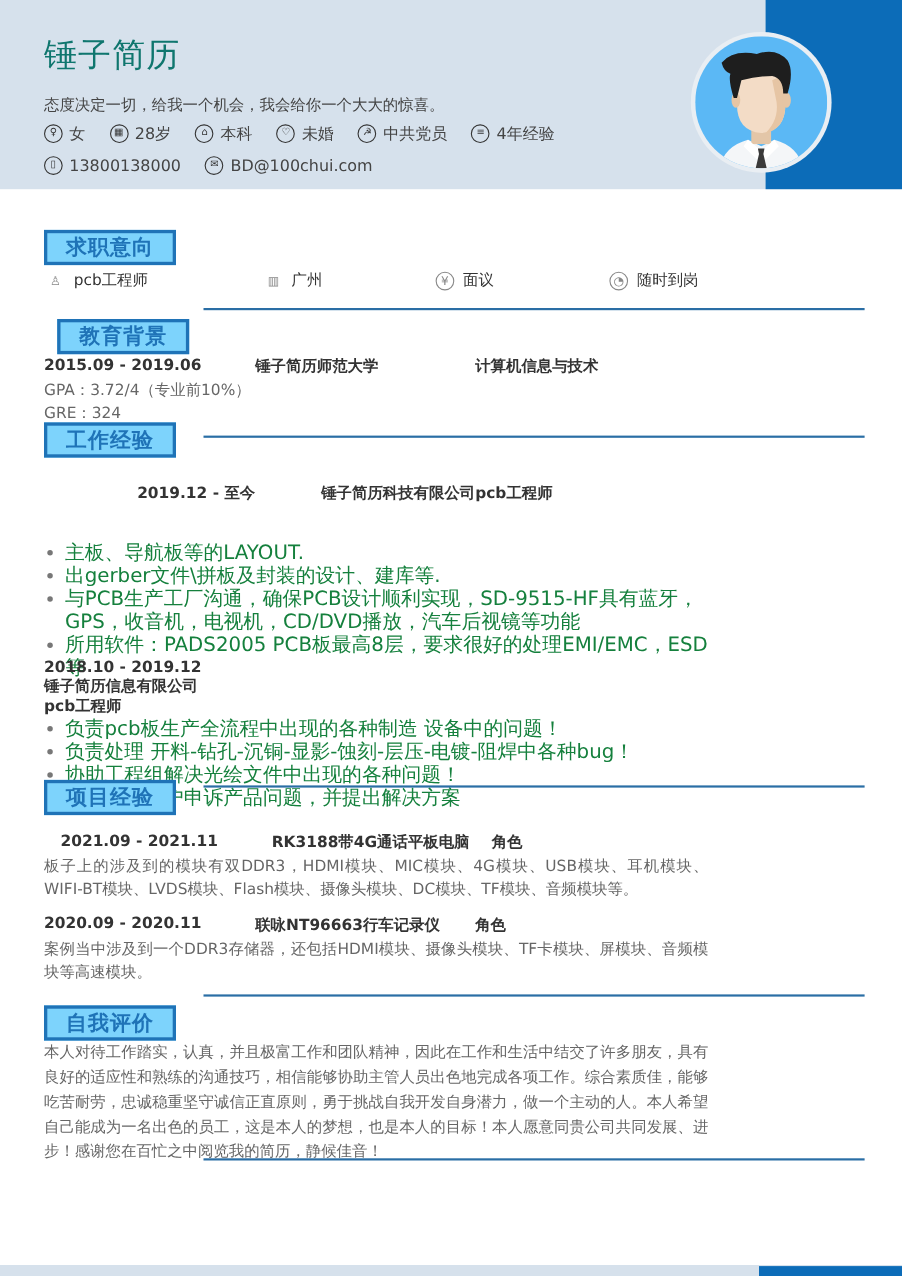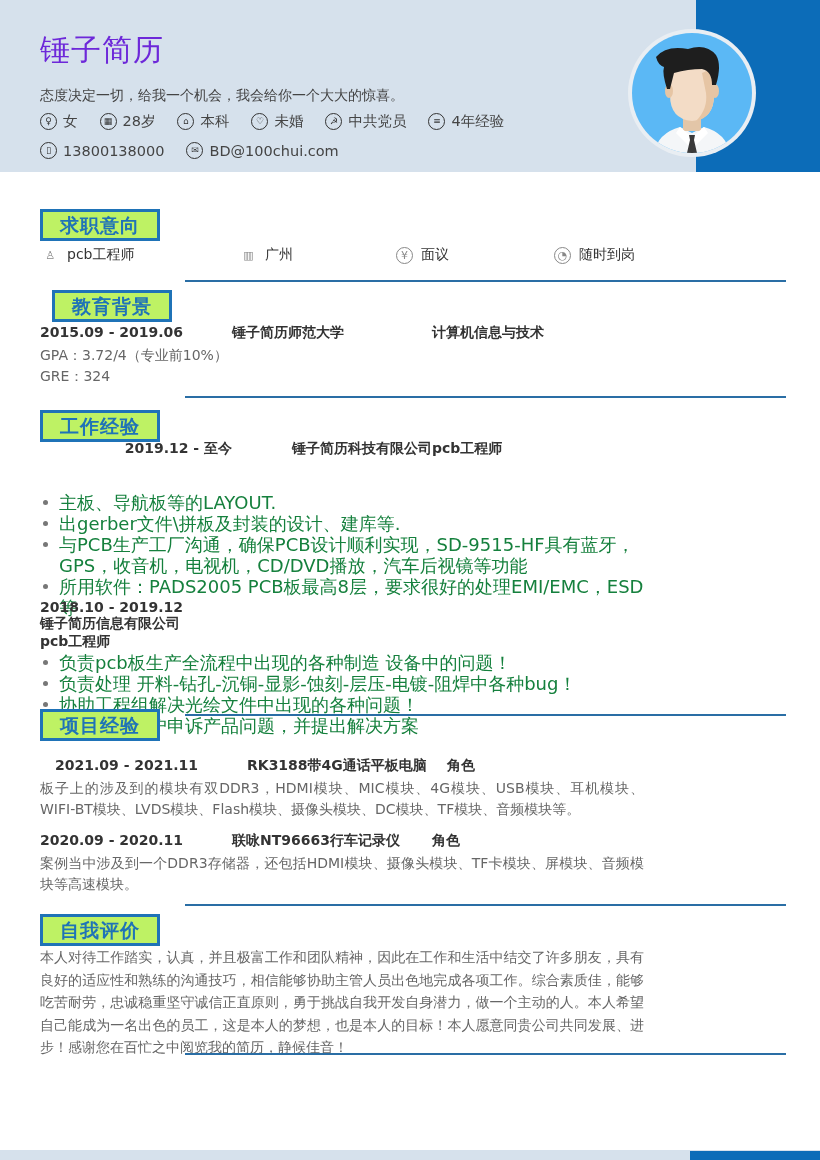--- a/index.html
+++ b/index.html
@@ -2,33 +2,33 @@
 <html><head>
 <meta charset="utf-8">
 <style>
   * { box-sizing: border-box; margin: 0; padding: 0; }
   html, body { width: 820px; height: 1160px; background: #ffffff; overflow: hidden; }
   body { position: relative; font-family: "DejaVu Sans", "Liberation Sans", sans-serif; color: #333; }
 
   
   .header { position: absolute; left: 0; top: 0; width: 820px; height: 172px; background: #d6e1ec; }
   .header-blue { position: absolute; left: 696px; top: 0; width: 124px; height: 172px; background: #0c6cb8; }
-  .name { position: absolute; left: 40px; top: 30px; font-size: 30px; color: #6d28d9; letter-spacing: 1px; font-weight: normal; }
+  .name { position: absolute; left: 40px; top: 30px; font-size: 30px; color: #0f766e; letter-spacing: 1px; font-weight: normal; }
   .motto { position: absolute; left: 40px; top: 87px; font-size: 14px; color: #444; }
   .info-row { position: absolute; left: 40px; display: flex; align-items: center; font-size: 14.5px; color: #444; }
   .info-row.r1 { top: 112px; }
   .info-row.r2 { top: 142px; }
   .info-item { display: flex; align-items: center; margin-right: 22px; white-space: nowrap; }
   .ic { width: 17px; height: 17px; border: 1.3px solid #333; border-radius: 50%; display: inline-flex; align-items: center; justify-content: center; font-size: 9px; line-height: 1; margin-right: 6px; color: #333; }
 
   .avatar { position: absolute; left: 628px; top: 29px; width: 128px; height: 128px; border-radius: 50%; background: #e9eef3; padding: 4px; }
   .avatar svg { width: 120px; height: 120px; display: block; border-radius: 50%; }
 
   
-  .sec-title { position: absolute; left: 40px; width: 120px; height: 32px; border: 3px solid #1f73b7; background: #bef264; color: #1f73b7; font-weight: bold; font-size: 19px; text-align: center; line-height: 26px; letter-spacing: 1px; }
+  .sec-title { position: absolute; left: 40px; width: 120px; height: 32px; border: 3px solid #1f73b7; background: #7dd3fc; color: #1f73b7; font-weight: bold; font-size: 19px; text-align: center; line-height: 26px; letter-spacing: 1px; }
   .divider { position: absolute; left: 185px; width: 601px; height: 1.5px; background: #2a6ea5; }
 
   .intent-row { position: absolute; top: 246px; left: 42px; display: flex; font-size: 14px; color: #333; }
   .intent-item { display: flex; align-items: center; }
   .intent-ic { width: 17px; height: 17px; display: inline-flex; align-items: center; justify-content: center; color: #888; font-size: 11px; margin-right: 8px; }
   .intent-ic.circ { border: 1.3px solid #888; border-radius: 50%; }
 
   .row-head { position: absolute; left: 40px; font-size: 14px; font-weight: bold; color: #333; display: flex; }
   .row-head .c1 { width: 192px; }
   .row-head .c2 { width: 200px; }
@@ -135,21 +135,21 @@
 <div class="sec-title" style="top:290px;margin-left:12px;">教育背景</div>
 <div class="row-head" style="top:324px;">
   <span class="c1">2015.09 - 2019.06</span>
   <span class="c2">锤子简历师范大学</span>
   <span>计算机信息与技术</span>
 </div>
 <div class="text-line" style="top:345px;">GPA：3.72/4（专业前10%）</div>
 <div class="text-line" style="top:366px;">GRE：324</div>
 <div class="divider" style="top:396px;"></div>
 
-<div class="sec-title" style="top:410px;">工作经验</div>
+<div class="sec-title" style="top:384px;">工作经验</div>
 <div class="row-head" style="top:440px;text-align:right;">
   <span class="c1">2019.12 - 至今</span>
   <span class="c2">锤子简历科技有限公司</span>
   <span>pcb工程师</span>
 </div>
 <ul class="bullets" style="top:461px;">
   <li>主板、导航板等的LAYOUT.</li>
   <li>出gerber文件\拼板及封装的设计、建库等.</li>
   <li>与PCB生产工厂沟通，确保PCB设计顺利实现，SD-9515-HF具有蓝牙，GPS，收音机，电视机，CD/DVD播放，汽车后视镜等功能</li>
   <li>所用软件：PADS2005 PCB板最高8层，要求很好的处理EMI/EMC，ESD等</li>

